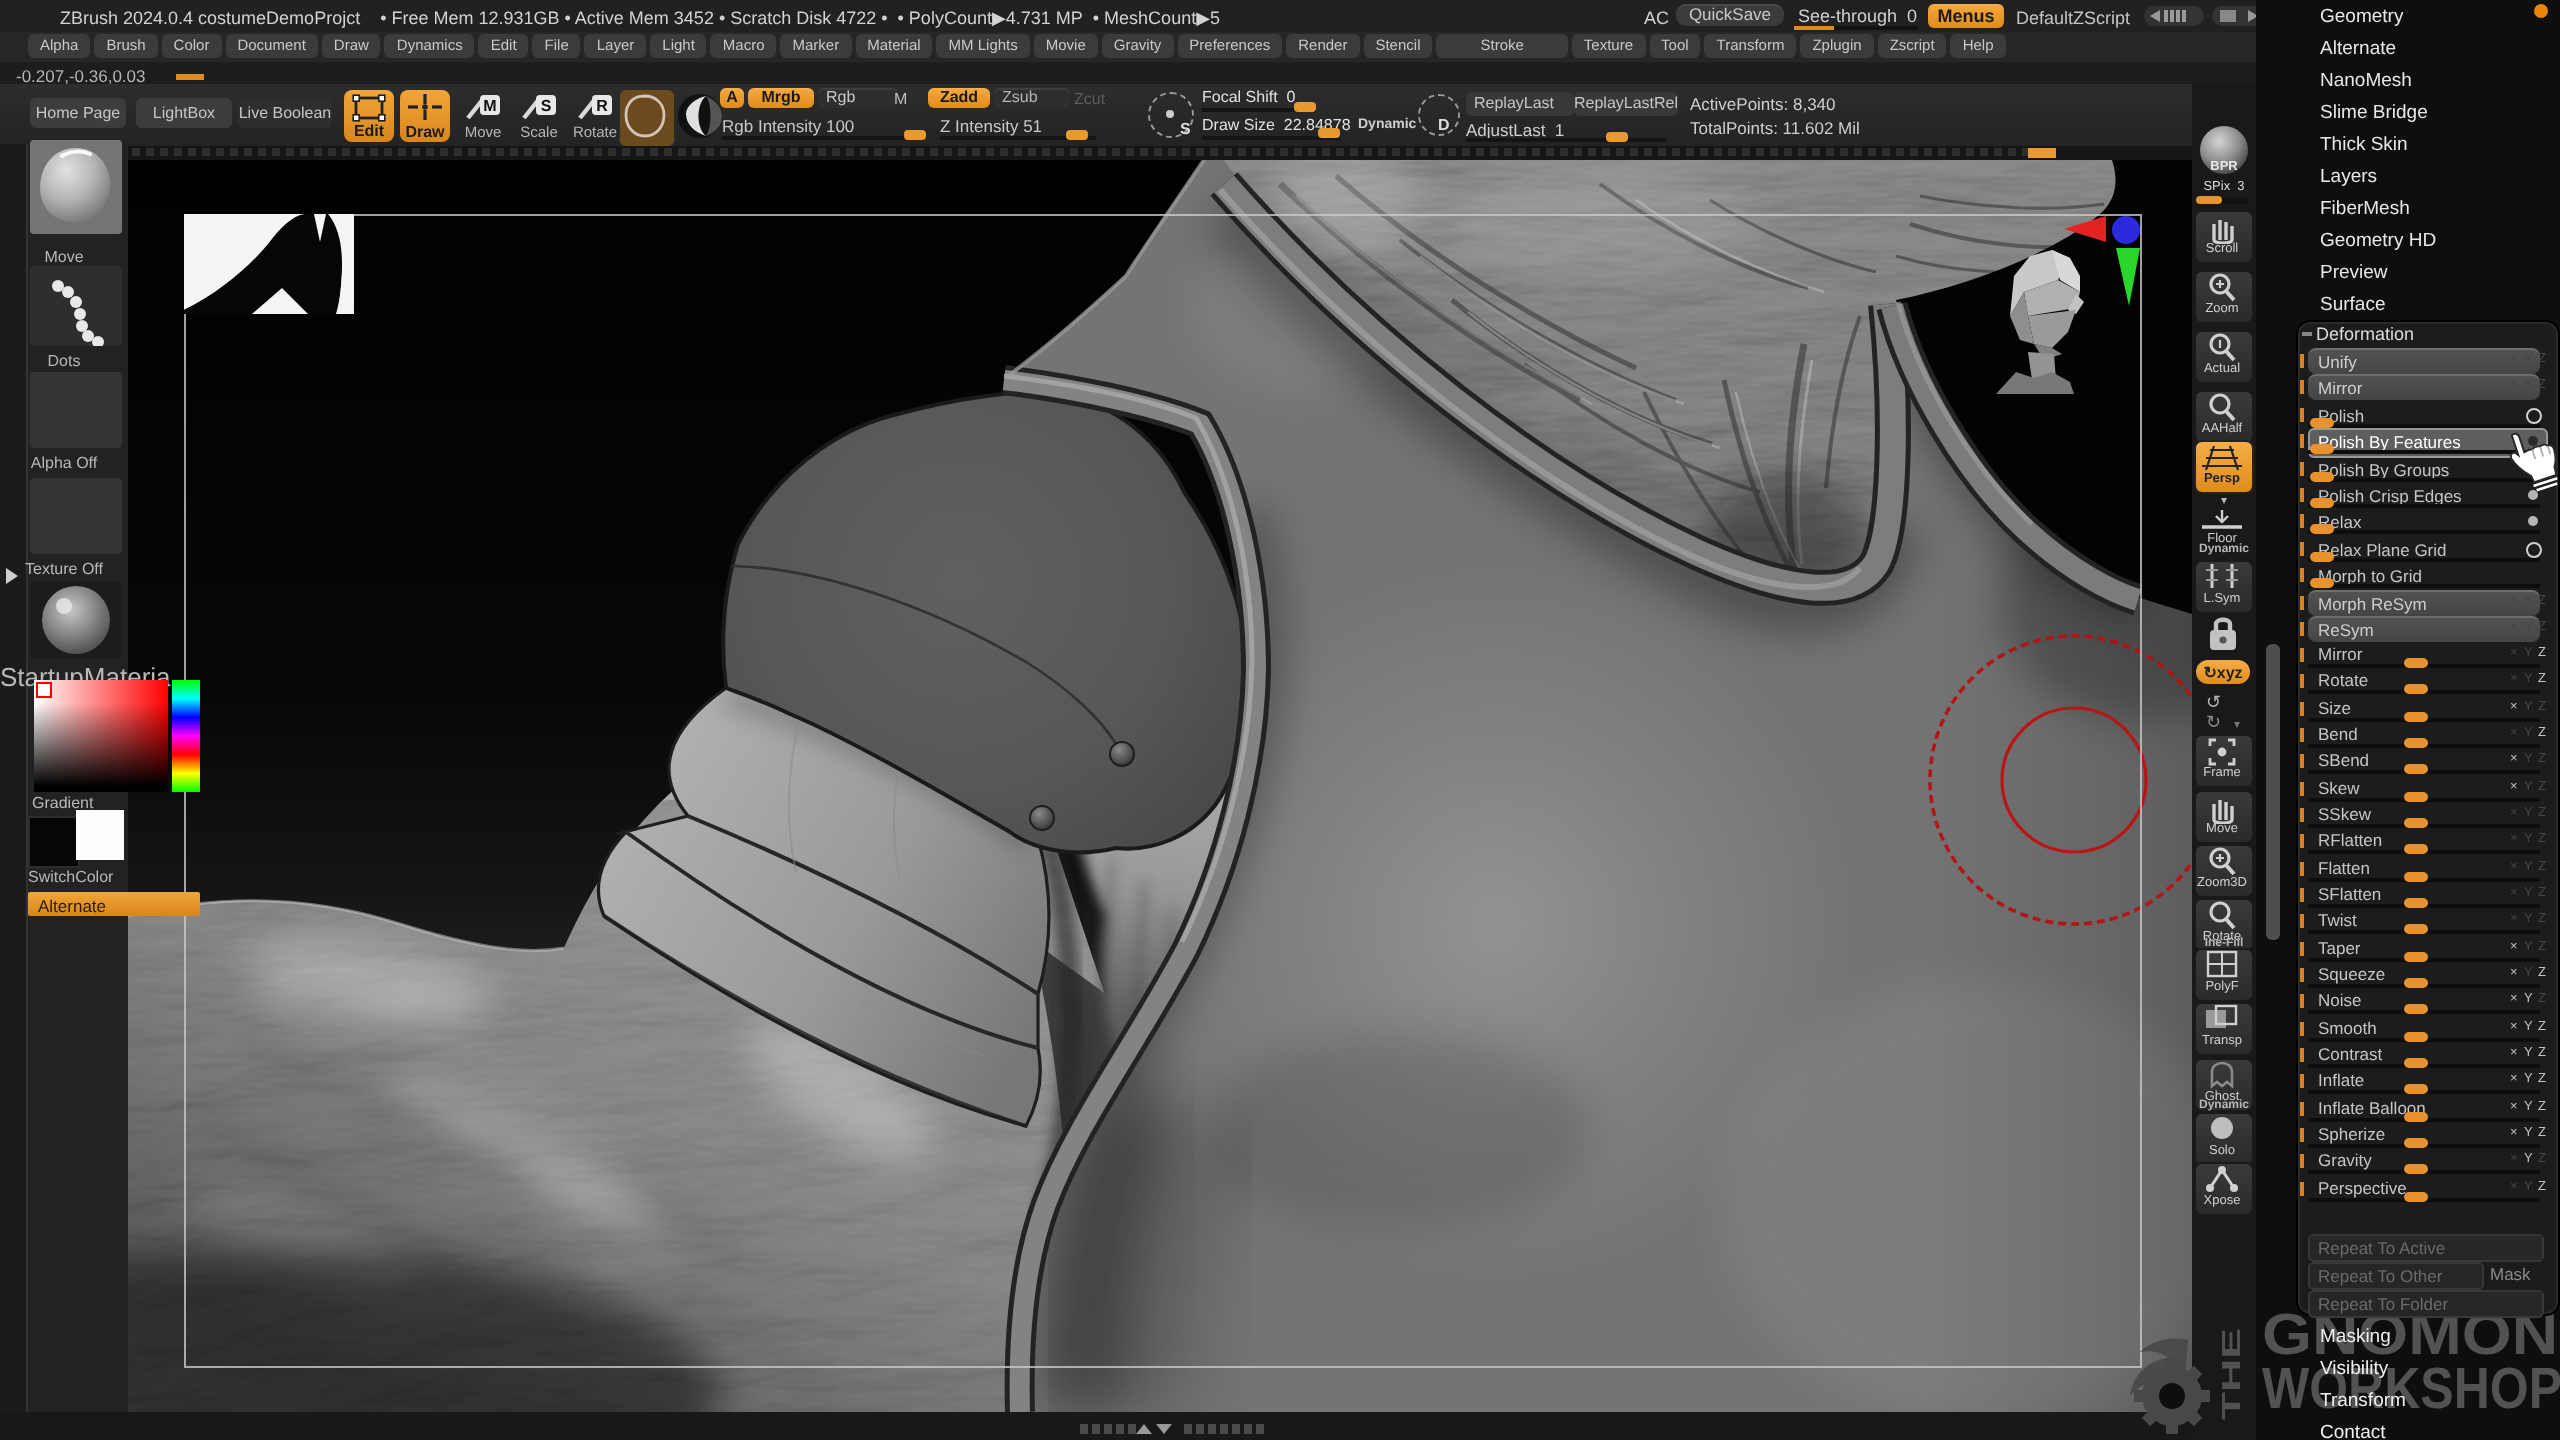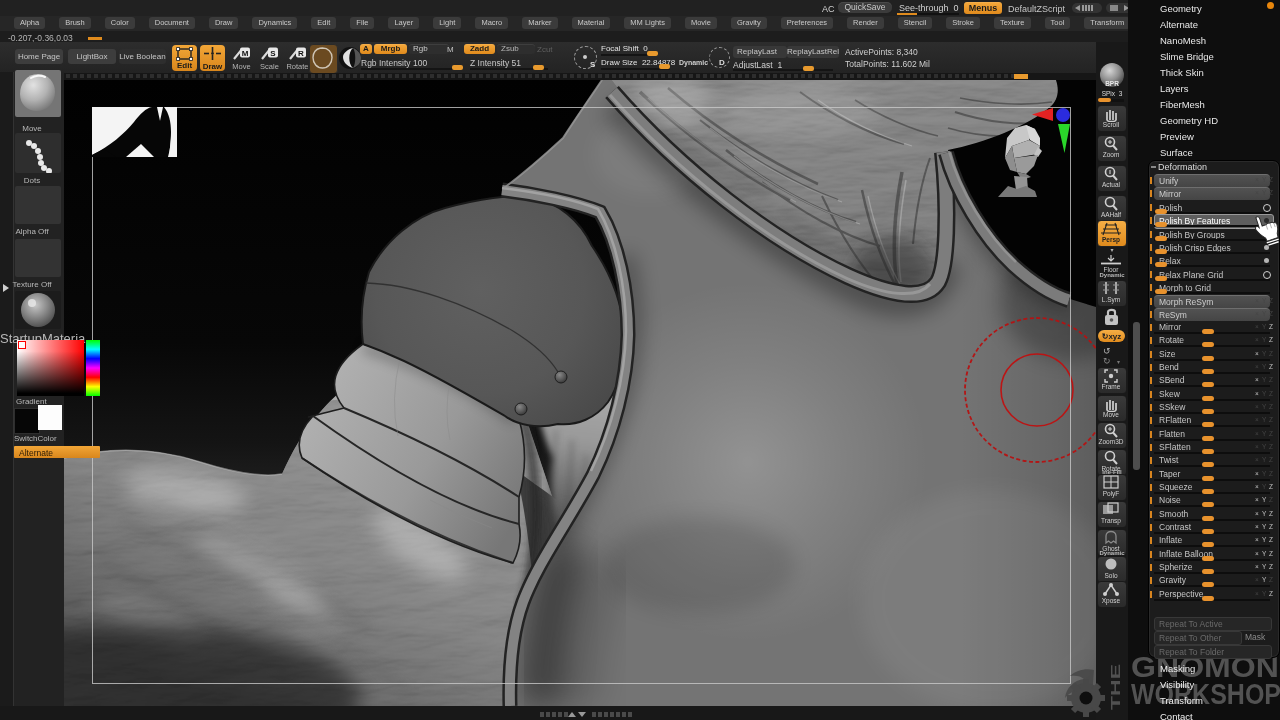--- a/index.html
+++ b/index.html
@@ -12,58 +12,59 @@
   font-size:8px;text-align:center;white-space:nowrap;overflow:hidden;}
 .txt{position:absolute;color:#c9c9c9;white-space:nowrap;}
 .orange{background:linear-gradient(#f5a93c,#e08b1d);color:#1a1a1a;}
 #leftbar div,#leftbar svg{z-index:5;}
 </style>
 </head>
 <body>
 <div id="app">
 
 <div class="abs" style="left:0;top:0;width:1280px;height:16px;background:#212121;"></div>
+<div class="txt" style="left:30px;top:4px;font-size:9px;color:#d2d2d2;">ZBrush 2024.0.4 costumeDemoProjct&nbsp;&nbsp;&nbsp;&nbsp;• Free Mem 12.931GB • Active Mem 3452 • Scratch Disk 4722 •&nbsp;&nbsp;• PolyCount▶4.731 MP&nbsp;&nbsp;• MeshCount▶5</div>
 <div class="txt" style="left:822px;top:4px;font-size:9px;color:#d0d0d0;">AC</div>
 <div class="btn" style="left:838px;top:2px;width:54px;height:11px;line-height:11px;font-size:8.5px;border-radius:5px;">QuickSave</div>
 <div class="txt" style="left:899px;top:3px;font-size:9px;color:#d0d0d0;">See-through&nbsp; 0</div>
 <div class="abs" style="left:897px;top:13px;width:62px;height:2px;background:#111;"></div>
 <div class="abs" style="left:897px;top:13px;width:20px;height:2px;background:#e08b1d;"></div>
 <div class="btn orange" style="left:964px;top:2px;width:38px;height:12px;line-height:12px;font-size:9px;font-weight:bold;">Menus</div>
 <div class="txt" style="left:1008px;top:4px;font-size:9px;color:#c5c5c5;">DefaultZScript</div>
 
 <div class="abs" style="left:1072px;top:3px;width:30px;height:10px;background:#333;border-radius:5px;"></div>
 <div class="abs" style="left:1075px;top:5px;width:0;height:0;border-right:5px solid #999;border-top:3px solid transparent;border-bottom:3px solid transparent;"></div>
 <div class="abs" style="left:1082px;top:5px;width:2px;height:6px;background:#999;box-shadow:3px 0 #999,6px 0 #999,9px 0 #999;"></div>
 <div class="abs" style="left:1106px;top:3px;width:30px;height:10px;background:#333;border-radius:5px;"></div>
 <div class="abs" style="left:1110px;top:5px;width:8px;height:6px;background:#888;"></div>
 <div class="abs" style="left:1124px;top:5px;width:0;height:0;border-left:5px solid #999;border-top:3px solid transparent;border-bottom:3px solid transparent;"></div>
 
 <div class="abs" style="left:0;top:16px;width:1280px;height:15px;background:#262626;"></div>
 <div id="menubar">
-      <div style="position:absolute;left:14px;top:17px;display:flex;gap:14px;">
+      <div style="position:absolute;left:14px;top:17px;display:flex;gap:2px;">
 <div style="background:#3b3b3b;border-radius:3px;color:#c9c9c9;font-size:7.5px;line-height:12px;height:12px;padding:0 6px;white-space:nowrap;">Alpha</div>
 <div style="background:#3b3b3b;border-radius:3px;color:#c9c9c9;font-size:7.5px;line-height:12px;height:12px;padding:0 6px;white-space:nowrap;">Brush</div>
 <div style="background:#3b3b3b;border-radius:3px;color:#c9c9c9;font-size:7.5px;line-height:12px;height:12px;padding:0 6px;white-space:nowrap;">Color</div>
 <div style="background:#3b3b3b;border-radius:3px;color:#c9c9c9;font-size:7.5px;line-height:12px;height:12px;padding:0 6px;white-space:nowrap;">Document</div>
 <div style="background:#3b3b3b;border-radius:3px;color:#c9c9c9;font-size:7.5px;line-height:12px;height:12px;padding:0 6px;white-space:nowrap;">Draw</div>
 <div style="background:#3b3b3b;border-radius:3px;color:#c9c9c9;font-size:7.5px;line-height:12px;height:12px;padding:0 6px;white-space:nowrap;">Dynamics</div>
 <div style="background:#3b3b3b;border-radius:3px;color:#c9c9c9;font-size:7.5px;line-height:12px;height:12px;padding:0 6px;white-space:nowrap;">Edit</div>
 <div style="background:#3b3b3b;border-radius:3px;color:#c9c9c9;font-size:7.5px;line-height:12px;height:12px;padding:0 6px;white-space:nowrap;">File</div>
 <div style="background:#3b3b3b;border-radius:3px;color:#c9c9c9;font-size:7.5px;line-height:12px;height:12px;padding:0 6px;white-space:nowrap;">Layer</div>
 <div style="background:#3b3b3b;border-radius:3px;color:#c9c9c9;font-size:7.5px;line-height:12px;height:12px;padding:0 6px;white-space:nowrap;">Light</div>
 <div style="background:#3b3b3b;border-radius:3px;color:#c9c9c9;font-size:7.5px;line-height:12px;height:12px;padding:0 6px;white-space:nowrap;">Macro</div>
 <div style="background:#3b3b3b;border-radius:3px;color:#c9c9c9;font-size:7.5px;line-height:12px;height:12px;padding:0 6px;white-space:nowrap;">Marker</div>
 <div style="background:#3b3b3b;border-radius:3px;color:#c9c9c9;font-size:7.5px;line-height:12px;height:12px;padding:0 6px;white-space:nowrap;">Material</div>
 <div style="background:#3b3b3b;border-radius:3px;color:#c9c9c9;font-size:7.5px;line-height:12px;height:12px;padding:0 6px;white-space:nowrap;">MM Lights</div>
 <div style="background:#3b3b3b;border-radius:3px;color:#c9c9c9;font-size:7.5px;line-height:12px;height:12px;padding:0 6px;white-space:nowrap;">Movie</div>
 <div style="background:#3b3b3b;border-radius:3px;color:#c9c9c9;font-size:7.5px;line-height:12px;height:12px;padding:0 6px;white-space:nowrap;">Gravity</div>
 <div style="background:#3b3b3b;border-radius:3px;color:#c9c9c9;font-size:7.5px;line-height:12px;height:12px;padding:0 6px;white-space:nowrap;">Preferences</div>
 <div style="background:#3b3b3b;border-radius:3px;color:#c9c9c9;font-size:7.5px;line-height:12px;height:12px;padding:0 6px;white-space:nowrap;">Render</div>
 <div style="background:#3b3b3b;border-radius:3px;color:#c9c9c9;font-size:7.5px;line-height:12px;height:12px;padding:0 6px;white-space:nowrap;">Stencil</div>
-<div style="background:#3b3b3b;border-radius:3px;color:#c9c9c9;font-size:7.5px;line-height:12px;height:12px;padding:0 6px;white-space:nowrap;">Stroke</div>
+<div style="background:#3b3b3b;border-radius:3px;color:#c9c9c9;font-size:7.5px;line-height:12px;height:12px;padding:0 22px;white-space:nowrap;">Stroke</div>
 <div style="background:#3b3b3b;border-radius:3px;color:#c9c9c9;font-size:7.5px;line-height:12px;height:12px;padding:0 6px;white-space:nowrap;">Texture</div>
 <div style="background:#3b3b3b;border-radius:3px;color:#c9c9c9;font-size:7.5px;line-height:12px;height:12px;padding:0 6px;white-space:nowrap;">Tool</div>
 <div style="background:#3b3b3b;border-radius:3px;color:#c9c9c9;font-size:7.5px;line-height:12px;height:12px;padding:0 6px;white-space:nowrap;">Transform</div>
 <div style="background:#3b3b3b;border-radius:3px;color:#c9c9c9;font-size:7.5px;line-height:12px;height:12px;padding:0 6px;white-space:nowrap;">Zplugin</div>
 <div style="background:#3b3b3b;border-radius:3px;color:#c9c9c9;font-size:7.5px;line-height:12px;height:12px;padding:0 6px;white-space:nowrap;">Zscript</div>
 <div style="background:#3b3b3b;border-radius:3px;color:#c9c9c9;font-size:7.5px;line-height:12px;height:12px;padding:0 6px;white-space:nowrap;">Help</div>
 </div>
     </div>
 
 <div class="abs" style="left:0;top:31px;width:1280px;height:11px;background:#1d1d1d;"></div>

